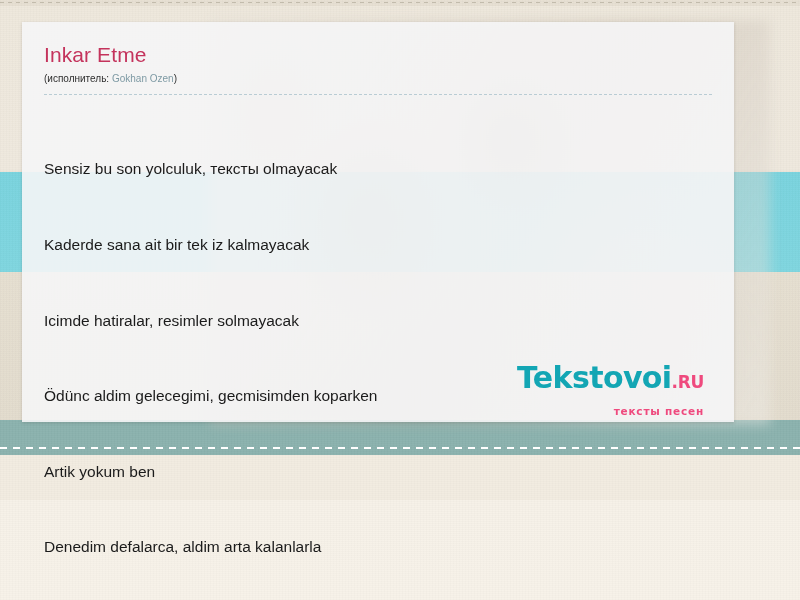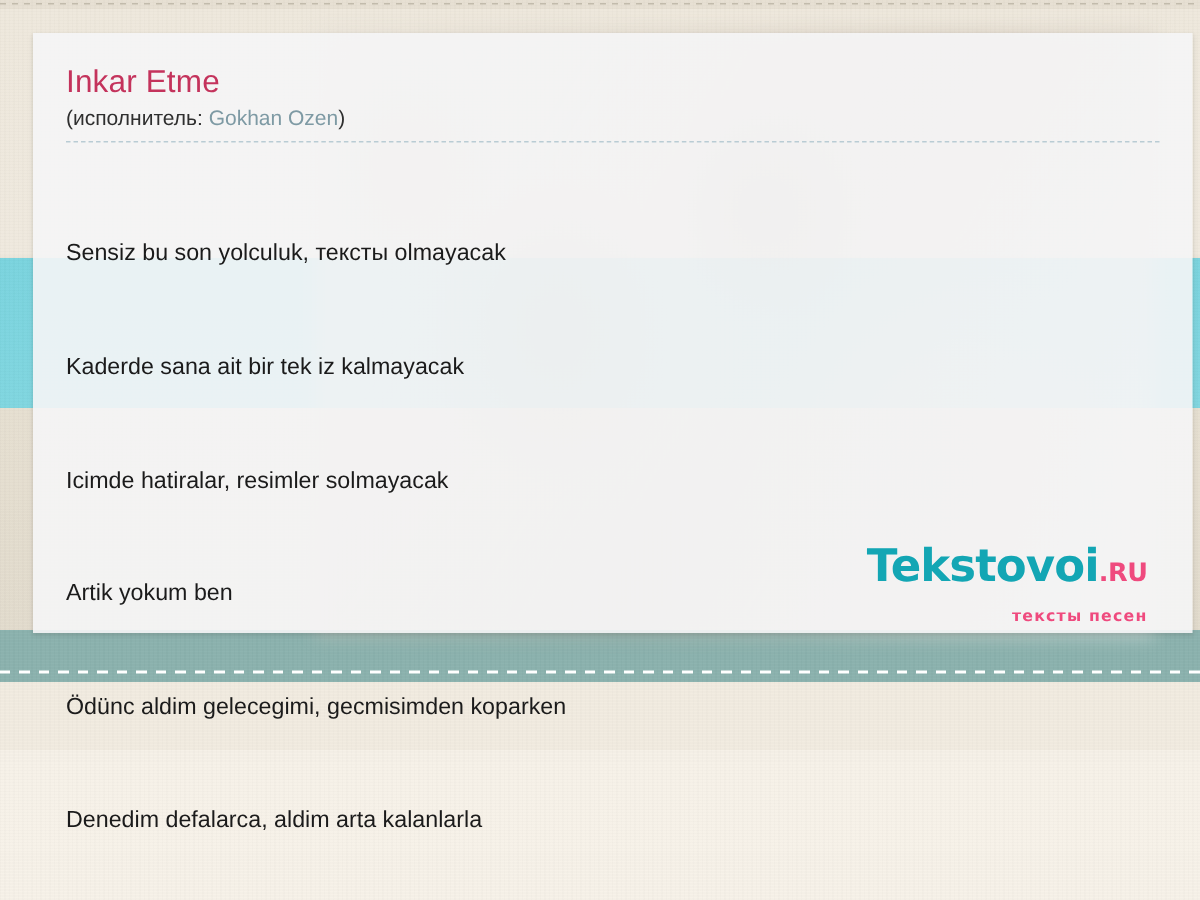--- a/index.html
+++ b/index.html
@@ -68,39 +68,39 @@
       radial-gradient(ellipse 90px 120px at 60px 90px, rgba(205,192,175,0.35), rgba(205,192,175,0) 70%),
       linear-gradient(120deg, rgba(225,220,212,.45), rgba(185,172,158,.35) 55%, rgba(240,238,234,.45));
     filter: blur(6px);
   }
 
   
   #card {
     position: absolute;
     left: 22px;
     top: 22px;
-    width: 773px;
+    width: 712px;
     height: 400px;
     background: rgba(245,245,246,0.90);
     box-shadow: 0 1px 3px rgba(60,55,50,0.18);
     box-sizing: border-box;
     padding: 20px 22px 0 22px;
   }
 
   #song-title {
     color: #c4335c;
     font-size: 21px;
     font-weight: normal;
     line-height: 26px;
     margin: 0 0 2px 0;
     letter-spacing: .1px;
   }
 
   #artist-line {
-    font-size: 14px;
+    font-size: 10px;
     color: #2f2f2f;
     line-height: 17px;
     padding-bottom: 7px;
     border-bottom: 1px dashed #b9ccd4;
     margin-bottom: 0;
     white-space: nowrap;
   }
   #artist-link {
     color: #7e9aa4;
     text-decoration: none;
@@ -159,22 +159,22 @@
   <div id="card">
 
     <h1 id="song-title">Inkar Etme</h1>
 
     <div id="artist-line"><span>(исполнитель: </span><a id="artist-link" href="#">Gokhan Ozen</a><span>)</span></div>
 
     <div id="lyrics">
       <span class="lyric-line">Sensiz bu son yolculuk, тексты olmayacak</span>
       <span class="lyric-line">Kaderde sana ait bir tek iz kalmayacak</span>
       <span class="lyric-line">Icimde hatiralar, resimler solmayacak</span>
+      <span class="lyric-line">Ödünc aldim gelecegimi, gecmisimden koparken</span>
       <span class="lyric-line">Artik yokum ben</span>
-      <span class="lyric-line">Ödünc aldim gelecegimi, gecmisimden koparken</span>
       <span class="lyric-line">Denedim defalarca, aldim arta kalanlarla</span>
       
       
       
       
       
     </div>
 
     <div id="logo">
       <div><span id="logo-main">Tekstovoi</span><span id="logo-tld">.RU</span></div>

